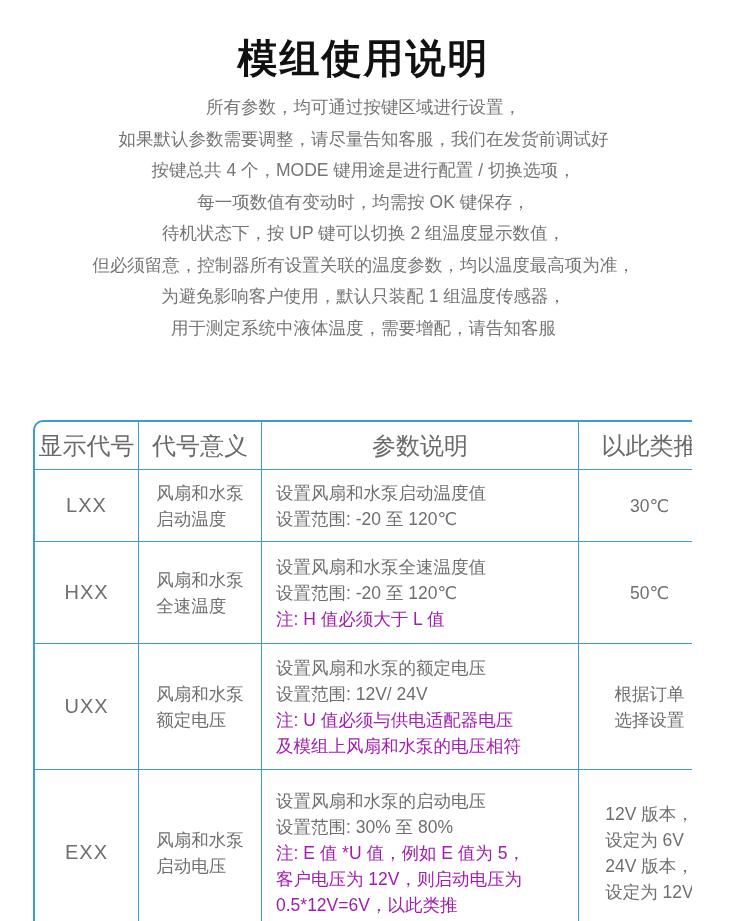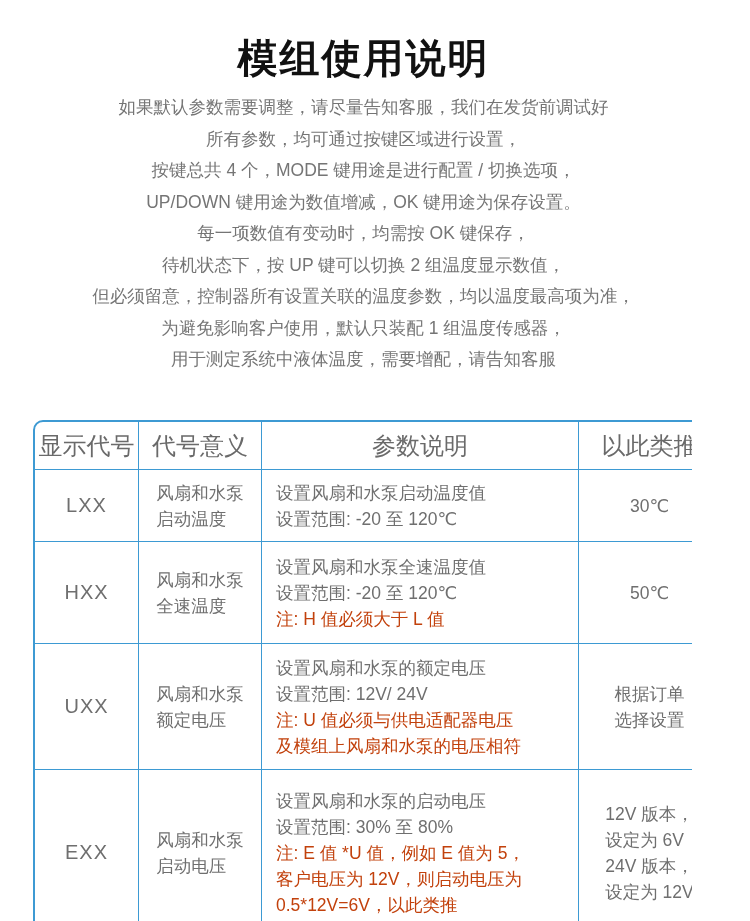--- a/index.html
+++ b/index.html
@@ -72,34 +72,33 @@
     text-align: left;
     line-height: 26px;
   }
   td.cell-desc {
     text-align: left;
     padding-left: 14px;
     padding-right: 6px;
     line-height: 26px;
   }
   td.cell-default { text-align: center; line-height: 26px; }
-  .note-line { color: #c2410c; }
+  .note-line { color: #a21caf; }
 </style>
 </head>
 <body>
 
 <div class="page">
 
   <div class="page-title">模组使用说明</div>
 
   <div class="intro">
+    <div class="intro-line">所有参数，均可通过按键区域进行设置，</div>
     <div class="intro-line">如果默认参数需要调整，请尽量告知客服，我们在发货前调试好</div>
-    <div class="intro-line">所有参数，均可通过按键区域进行设置，</div>
     <div class="intro-line">按键总共 4 个，MODE 键用途是进行配置 / 切换选项，</div>
-    <div class="intro-line">UP/DOWN 键用途为数值增减，OK 键用途为保存设置。</div>
     <div class="intro-line">每一项数值有变动时，均需按 OK 键保存，</div>
     <div class="intro-line">待机状态下，按 UP 键可以切换 2 组温度显示数值，</div>
     <div class="intro-line">但必须留意，控制器所有设置关联的温度参数，均以温度最高项为准，</div>
     <div class="intro-line">为避免影响客户使用，默认只装配 1 组温度传感器，</div>
     <div class="intro-line">用于测定系统中液体温度，需要增配，请告知客服</div>
   </div>
 
   <div class="param-table-wrap">
     <table class="param-table">
       <tbody>

